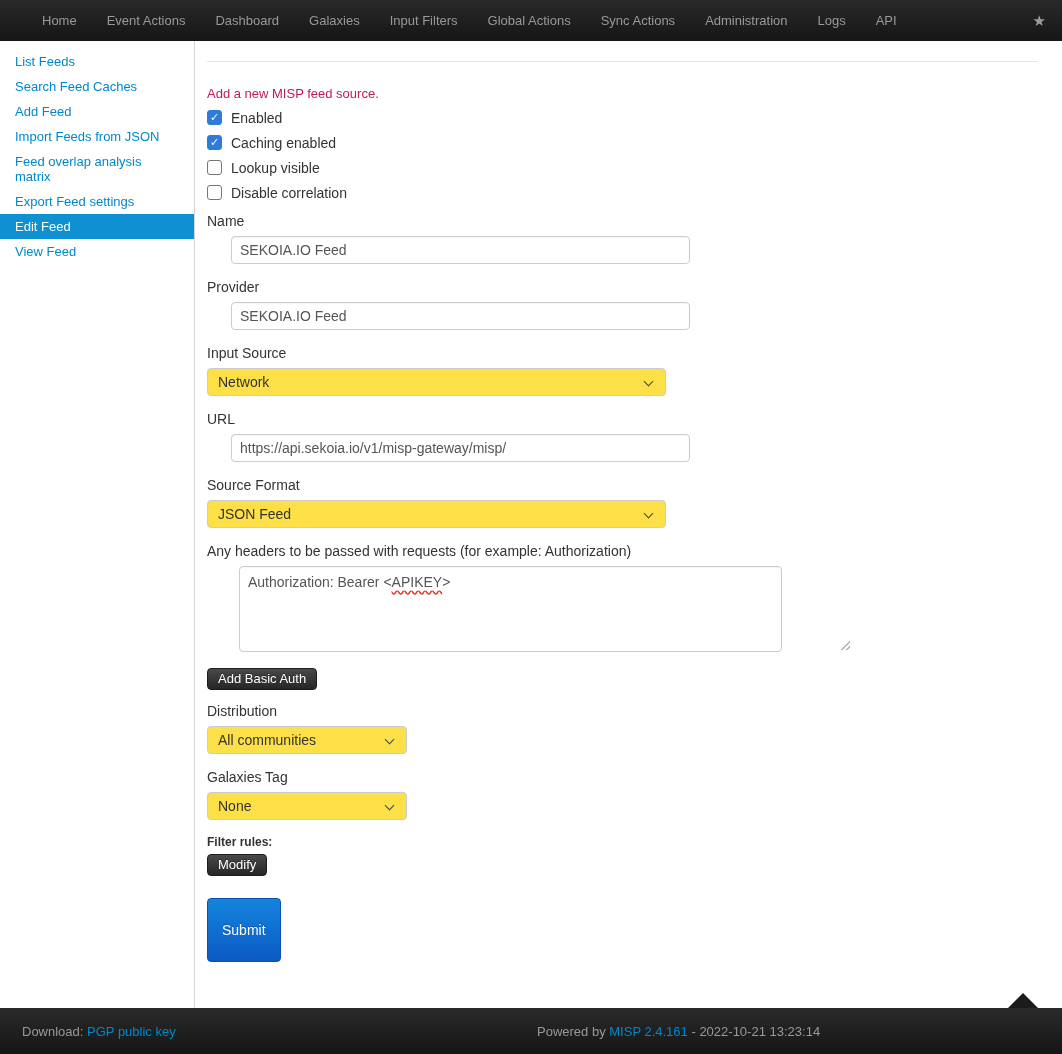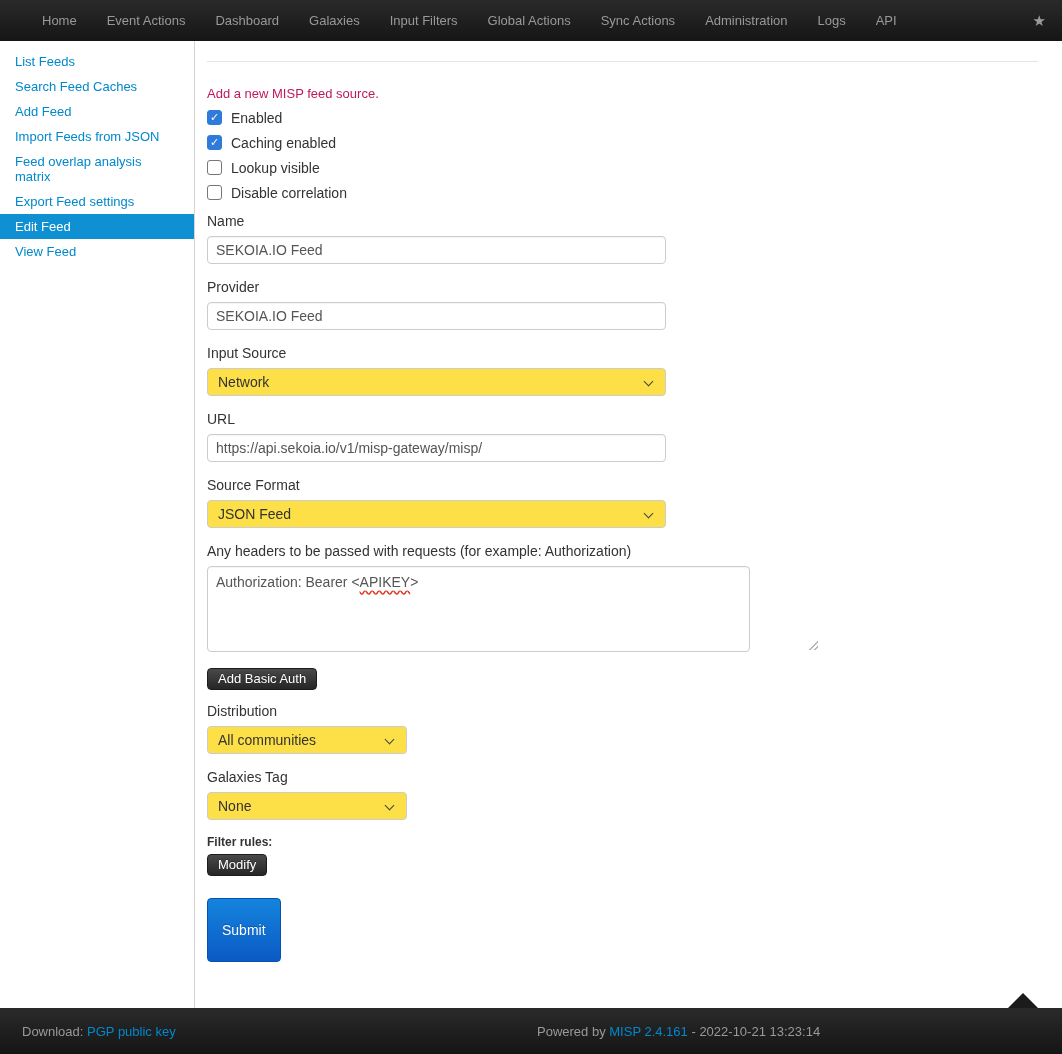--- a/index.html
+++ b/index.html
@@ -66,39 +66,40 @@
   
   .field { margin-bottom: 15px; }
   .field-label { font-size: 14px; color: #333; margin: 13px 0 7px 0; display: block; }
   .text-input {
     width: 459px; height: 28px;
     border: 1px solid #cccccc; border-radius: 4px;
     padding: 4px 8px; font-size: 14px; color: #555;
     font-family: "Liberation Sans", "DejaVu Sans", sans-serif;
     background: #ffffff; outline: none;
     box-shadow: inset 0 1px 1px rgba(0,0,0,0.045);
+    margin-left: 24px;
   }
   .select-box {
     width: 459px; height: 28px;
     border: 1px solid #cccccc; border-radius: 4px;
     background: #fde047; position: relative;
     display: flex; align-items: center;
     padding: 0 26px 0 10px; font-size: 14px; color: #333;
     cursor: pointer;
   }
   .select-box.narrow { width: 200px; }
   .chevron {
     position: absolute; right: 13px; top: 9px;
     width: 7px; height: 7px;
     border-right: 1.6px solid #444; border-bottom: 1.6px solid #444;
     transform: rotate(45deg);
   }
 
   
-  .textarea-wrap { position: relative; width: 613px; }
+  .textarea-wrap { position: relative; width: 613px; margin-left: 32px; }
   .textarea {
     width: 543px; height: 86px;
     border: 1px solid #cccccc; border-radius: 4px;
     padding: 6px 8px; font-size: 14px; color: #555;
     background: #fff; line-height: 18px;
     box-shadow: inset 0 1px 1px rgba(0,0,0,0.045);
     cursor: text;
   }
   .squiggle {
     text-decoration-line: underline;

